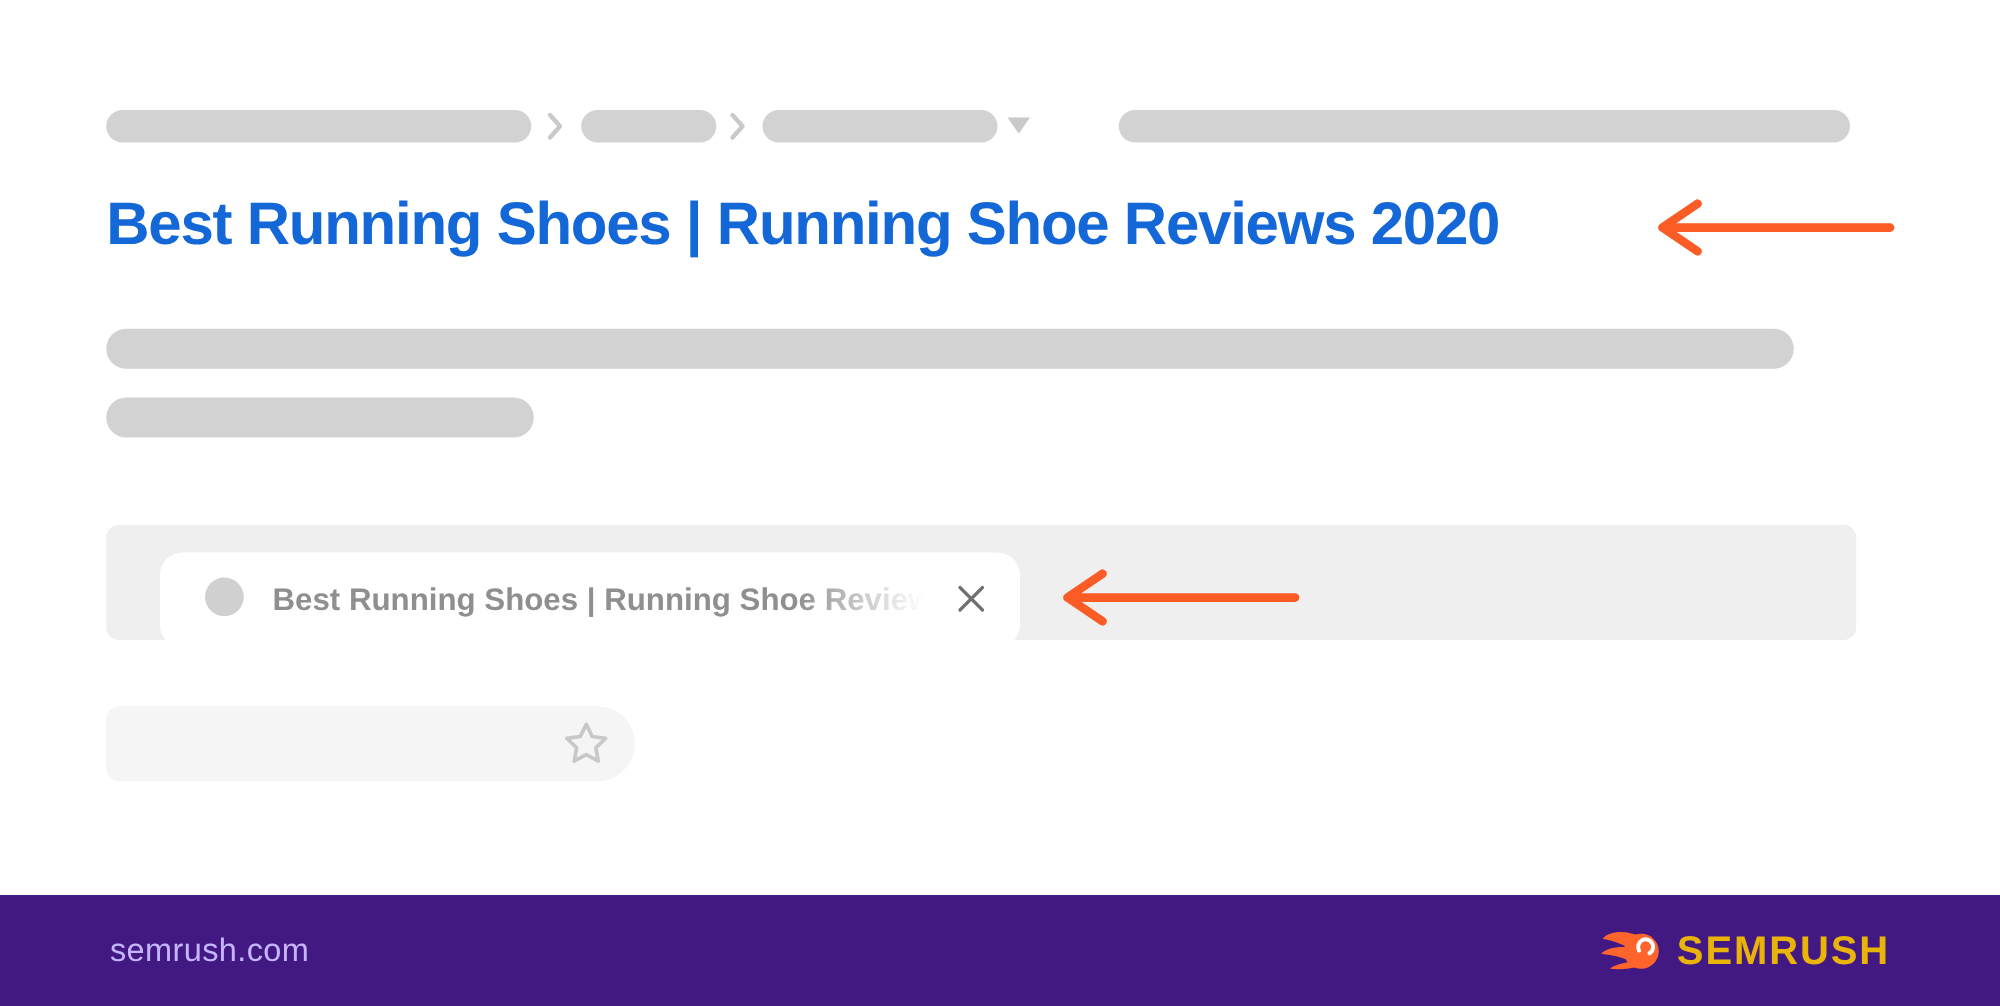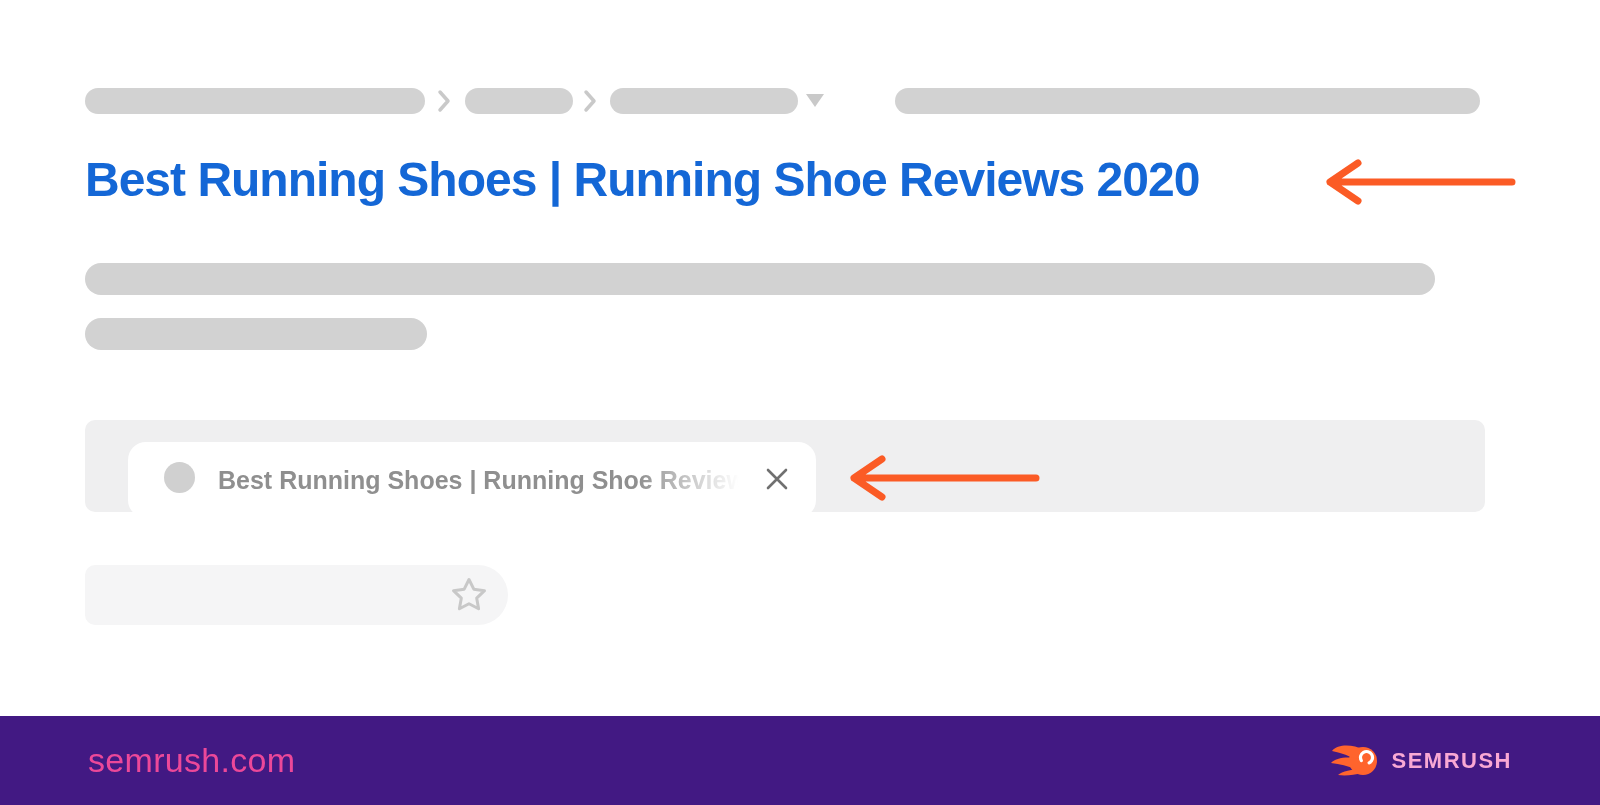--- a/index.html
+++ b/index.html
@@ -67,24 +67,24 @@
   .star-btn {
     position:absolute; left:449px; top:576px; width:40px; height:40px;
     background:none; border:none; padding:0; cursor:pointer;
   }
   
   .footer {
     position:absolute; left:0; top:716px; width:1600px; height:89px;
     background:#421983; display:flex; align-items:center;
     justify-content:space-between; padding:0 88px; box-sizing:border-box;
   }
-  .footer-domain { font-size:34px; color:#ec4899; letter-spacing:0.3px; }
+  .footer-domain { font-size:26px; color:#c4b5fd; letter-spacing:0.3px; }
   .logo { display:flex; align-items:center; gap:11px; }
   .logo-text {
-    font-size:22px; font-weight:bold; color:#f9a8d4; letter-spacing:1.5px;text-align:center;
+    font-size:32px; font-weight:bold; color:#eab308; letter-spacing:1.5px;text-align:center;
   }
 </style>
 </head>
 <body>
 
 <div class="stage">
 
   <div>
     <div class="pill pill-1"></div>
     <svg class="crumb-chevron c1" viewBox="0 0 16 24">

